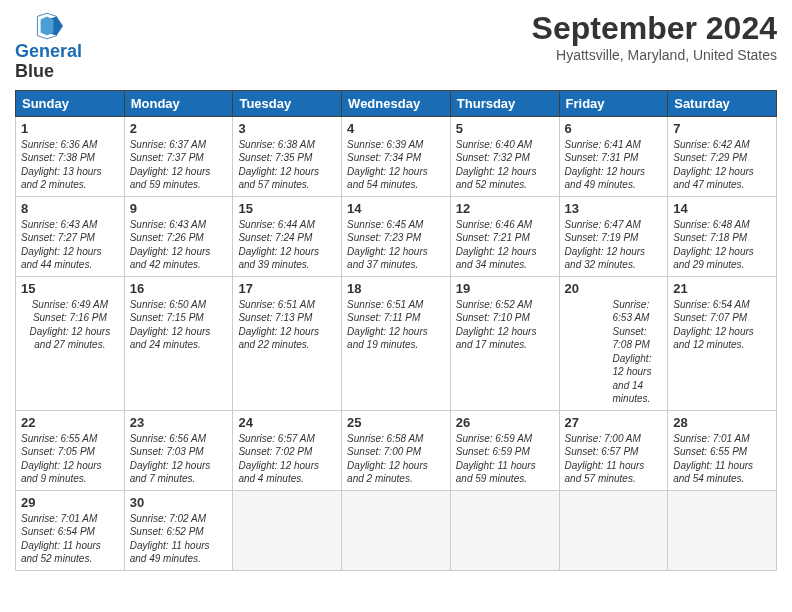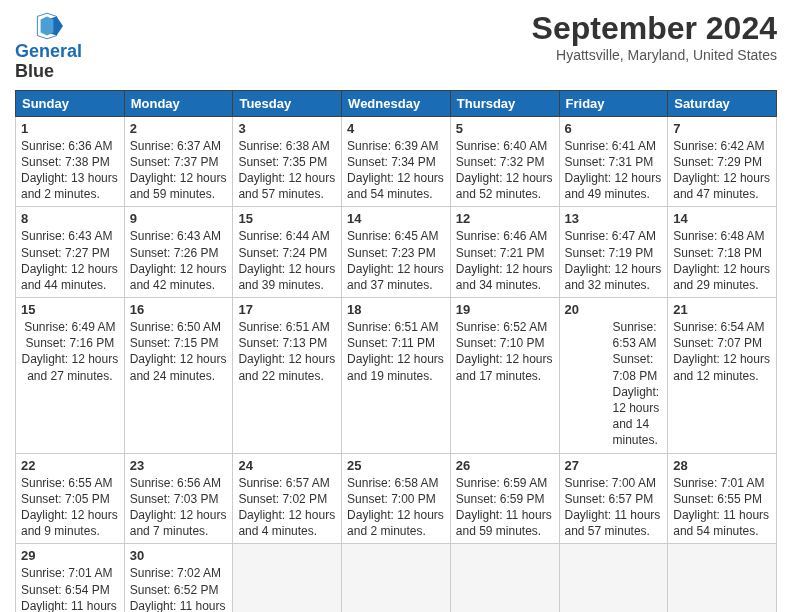--- a/index.html
+++ b/index.html
@@ -78,23 +78,24 @@
     td.last-row {
       height: 75px;
     }
     .day-num {
       font-size: 13px;
       font-weight: bold;
       display: block;
       margin-bottom: 2px;
     }
     .cell-text {
-      font-size: 12px;
+      font-size: 10px;
       line-height: 1.35;
       color: #333;
+      font-style: italic;
     }
   </style>
 </head>
 <body>
 
 <div class="container">
   <div class="header">
     <div class="logo">
       <svg class="logo-icon" viewBox="0 0 40 40">
         <polygon points="32,8 40,20 32,32 20,28 20,12" fill="#1a6db5"></polygon>

